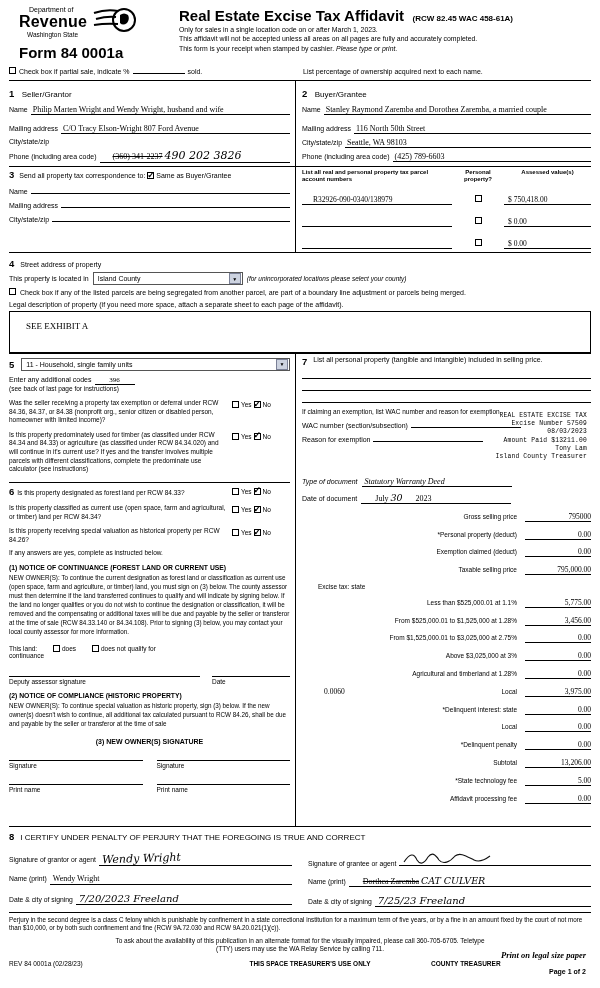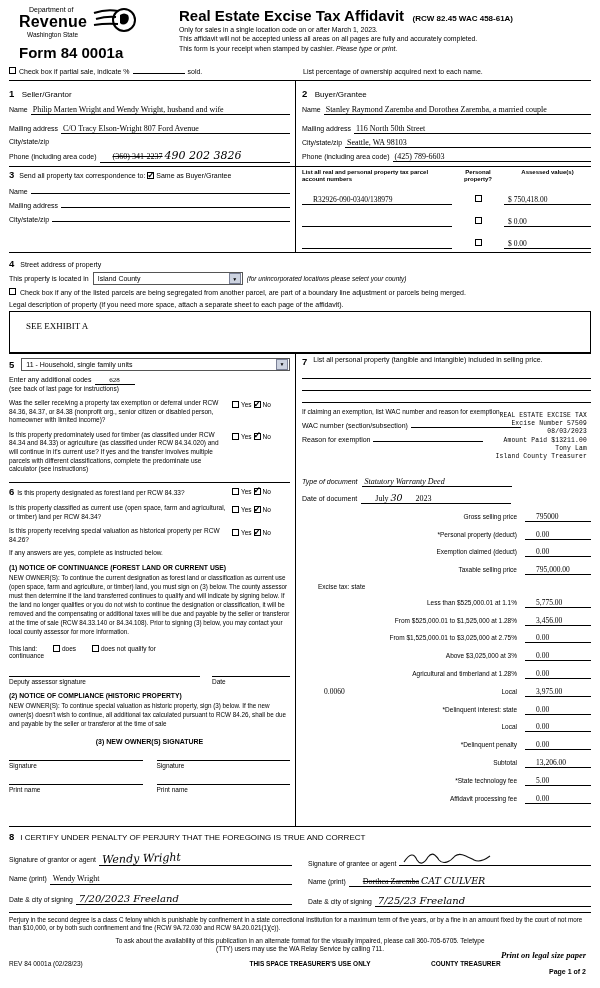--- a/index.html
+++ b/index.html
@@ -82,21 +82,21 @@
   .s7intro{display:flex;gap:3px;font-size:7px;}
   .blank{border-bottom:1px solid #000;height:12px;}
   .stamp{position:absolute;right:4px;top:58px;text-align:right;
     font-family:"Liberation Mono",monospace;font-size:6.3px;line-height:1.32;letter-spacing:.2px;}
   .docrow{display:flex;align-items:baseline;gap:4px;font-size:7px;margin-top:5px;}
   .docrow .fl{min-width:150px;padding:0 3px;}
   .cleartop{margin-top:34px;font-style:italic;}
   .taxblock{margin-top:7px;}
   .trow{display:flex;justify-content:flex-end;align-items:baseline;margin-top:7.8px;}
   .tl{font-size:6.5px;text-align:right;}
-  .tv{width:66px;flex:none;border-bottom:1px solid #000;font-size:7.5px;margin-left:8px;}
+  .tv{width:66px;flex:none;text-align:right;border-bottom:1px solid #000;font-size:7.5px;margin-left:8px;}
   .leftrow{justify-content:flex-start;padding-left:16px;}
   .rate{margin-right:auto;padding-left:22px;font-size:7.5px;font-family:"Liberation Serif",serif;}
   
   .s8{padding:4px 0 5px 0;}
   .s8head{font-size:8px;display:flex;align-items:baseline;gap:3px;}
   .s8cols{display:flex;gap:16px;margin-top:2px;}
   .s8col{flex:1;}
   .sigline{display:flex;align-items:baseline;gap:3px;font-size:6.8px;margin-top:8px;}
   .sigline .fl{flex:1;min-height:11px;padding:0 3px;}
   .handsig{font-size:11px;display:inline-block;transform:rotate(-2deg);}
@@ -282,21 +282,21 @@
 
       <div style="display:flex;align-items:center;gap:4px;margin-top:2px">
         <span class="sec-num">5</span>
         <span class="dd" style="flex:1">
           <span class="ddtxt">11 - Household, single family units</span>
           <span class="ddarrow">▼</span>
         </span>
       </div>
       <div class="frow" style="margin-top:5px">
         <span>Enter any additional codes</span>
-        <span class="fl typed" style="flex:0 0 40px;text-align:center">628</span>
+        <span class="fl typed" style="flex:0 0 40px;text-align:center">396</span>
       </div>
       <div class="t65">(see back of last page for instructions)</div>
 
       <div class="q">
         <div class="qt">Was the seller receiving a property tax exemption or deferral under RCW 84.36, 84.37, or 84.38 (nonprofit org., senior citizen or disabled person, homeowner with limited income)?</div>
         <div class="yn">
           <span class="cb"></span>
           <span>Yes</span>
           <span class="cb checked"></span>
           <span>No</span>

